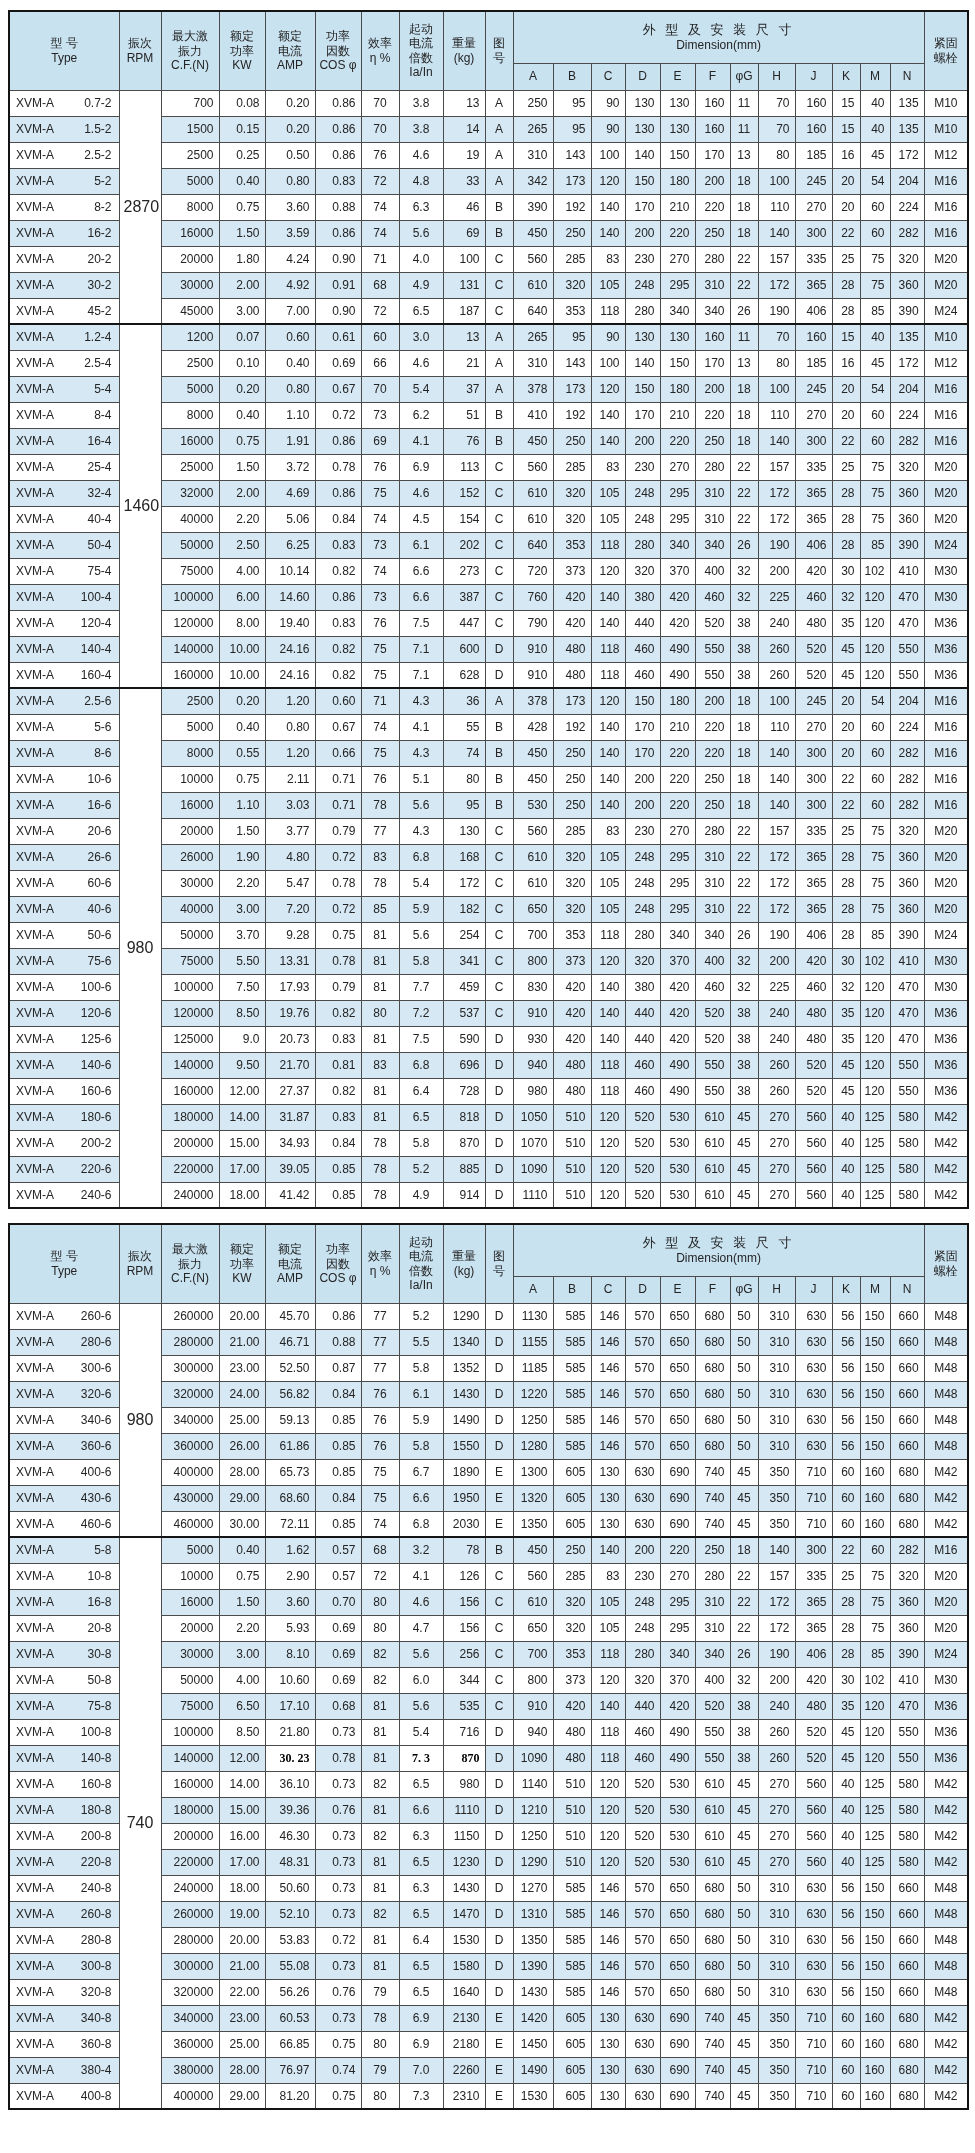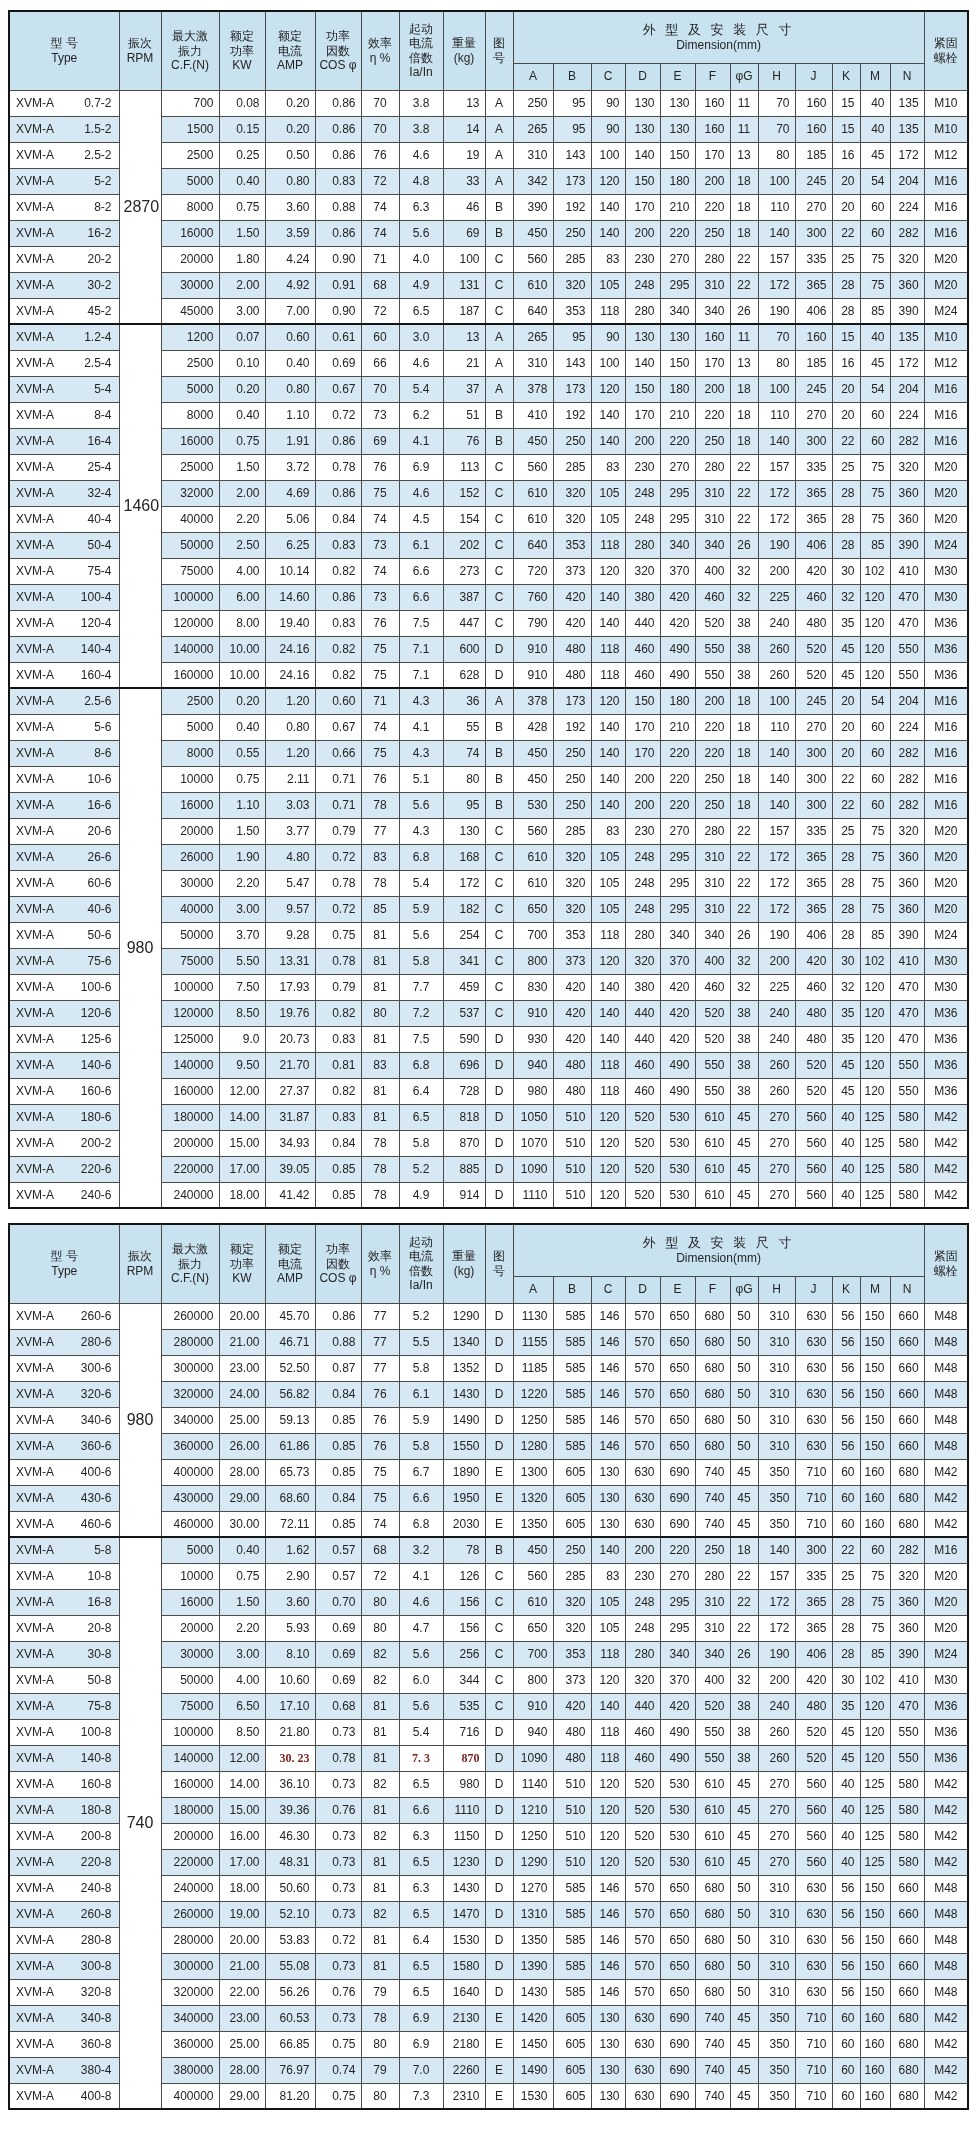--- a/index.html
+++ b/index.html
@@ -26,21 +26,21 @@
   thead tr:last-child{height:27px;}
   th.dim-head div:first-child{letter-spacing:3px;font-size:13px;}
   tbody tr{height:26px;background:#ffffff;}
   tbody tr.alt{background:#d5e8f4;}
   tbody tr.group-start td{border-top:2px solid #141414;}
   td.type-cell{padding:0 7px 0 6px;}
   td.type-cell .tc-in{display:flex;justify-content:space-between;align-items:center;}
   td.rpm-cell{text-align:center;background:#ffffff;font-size:16px;}
   td.num{text-align:right;padding-right:5px;}
   td.ctr{text-align:center;}
-  td.patched{font-weight:bold;color:#7f1d1d;background:#ffffff;font-family:"Liberation Serif","DejaVu Serif",serif;}
+  td.patched{font-weight:bold;color:#000000;background:#ffffff;font-family:"Liberation Serif","DejaVu Serif",serif;}
 </style>
 </head>
 <body>
 
 <div id="tables-host">
     <table class="spec-table">
       <colgroup>
         <col style="width: 110px;">
         <col style="width: 42px;">
         <col style="width: 58px;">
@@ -1066,21 +1066,21 @@
         </tr>
         <tr class="alt">
           <td class="type-cell">
             <div class="tc-in">
               <span>XVM-A</span>
               <span>40-6</span>
             </div>
           </td>
           <td class="num">40000</td>
           <td class="num">3.00</td>
-          <td class="num">9.57</td>
+          <td class="num">7.20</td>
           <td class="num">0.72</td>
           <td class="ctr">85</td>
           <td class="ctr">5.9</td>
           <td class="num">182</td>
           <td class="ctr">C</td>
           <td class="num">650</td>
           <td class="num">320</td>
           <td class="num">105</td>
           <td class="num">248</td>
           <td class="num">295</td>

